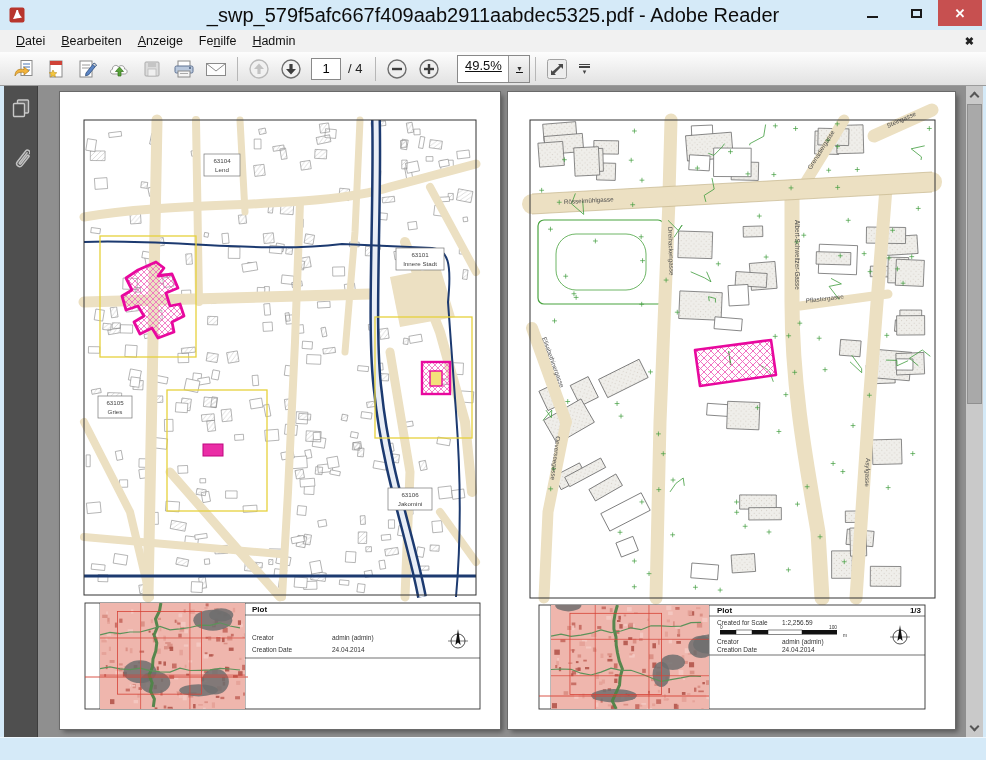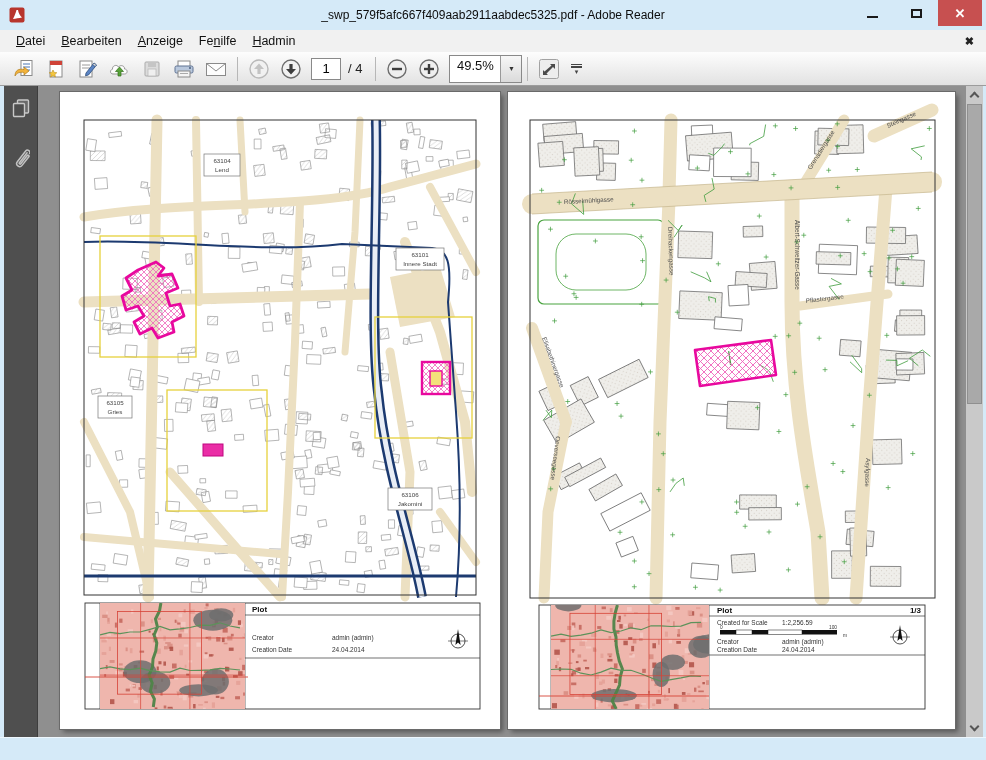--- a/index.html
+++ b/index.html
@@ -4,21 +4,21 @@
 <style>
   html,body{margin:0;padding:0;background:#9a9a9a;}
   *{box-sizing:border-box;}
   #window{position:relative;width:986px;height:760px;background:#d5eaf8;
     font-family:"Liberation Sans",sans-serif;overflow:hidden;color:#111;}
 
   
   .titlebar{position:absolute;top:0;left:0;right:0;height:30px;}
   .app-icon{position:absolute;left:9px;top:7px;width:16px;height:16px;}
   .title{position:absolute;left:0;right:0;top:0;height:47px;line-height:30px;
-    text-align:center;font-size:12px;color:#0c0c0c;}
+    text-align:center;font-size:20px;color:#0c0c0c;}
   .win-controls{position:absolute;top:0;right:4px;display:flex;height:26px;}
   .wc{width:44px;height:26px;display:flex;align-items:center;justify-content:center;}
   .wc-min-glyph{width:11px;height:2px;background:#1a1a1a;margin-top:8px;}
   .wc-max-glyph{width:11px;height:9px;border:2px solid #1a1a1a;background:transparent;}
   .wc-close{background:#c75050;color:#fff;font-size:13px;font-weight:bold;}
 
   
   .menubar{position:absolute;top:30px;left:0;right:0;height:22px;background:#f1f1f1;
     display:flex;align-items:center;font-size:12.5px;padding-left:8px;}
   .menu-item{padding:0 8px;height:22px;line-height:22px;}
@@ -27,21 +27,21 @@
 
   
   .toolbar{position:absolute;top:52px;left:0;right:0;height:34px;
     background:linear-gradient(#fdfdfd,#e2e2e2);border-bottom:1px solid #9c9c9c;
     display:flex;align-items:center;padding:0 8px;}
   .tb-btn{width:32px;height:28px;display:flex;align-items:center;justify-content:center;flex:none;}
   .tb-sep{width:1px;height:24px;background:#b7b7b7;margin:0 5px;flex:none;}
   .page-box{width:30px;height:22px;background:#fff;border:1px solid #898989;text-align:center;
     font-size:13px;padding:0;margin-left:4px;flex:none;font-family:"Liberation Sans",sans-serif;}
   .page-total{font-size:13px;color:#222;margin:0 8px 0 7px;flex:none;}
-  .zoom-box{height:28px;border:1px solid #898989;display:flex;background:#fff;margin-left:4px;flex:none;}
+  .zoom-box{height:28px;border:1px solid #898989;display:flex;background:#fff;margin-left:12px;flex:none;text-decoration:underline;}
   .zoom-value{width:50px;text-align:center;font-size:13px;line-height:20px;}
   .zoom-caret{width:21px;border-left:1px solid #999;background:linear-gradient(#f7f7f7,#dadada);
     font-size:7px;display:flex;align-items:center;justify-content:center;color:#333;}
   .right-actions{margin-left:auto;display:flex;align-items:center;height:34px;}
   .action-btn{font-weight:bold;color:#44618e;font-size:15px;padding:0 19px;line-height:34px;}
   .action-sep{width:1px;height:26px;border-left:1px dotted #9a9a9a;}
 
   
   .main{position:absolute;top:86px;left:0;right:0;bottom:23px;display:flex;}
   .frame-l{width:4px;background:#d5eaf8;flex:none;}

